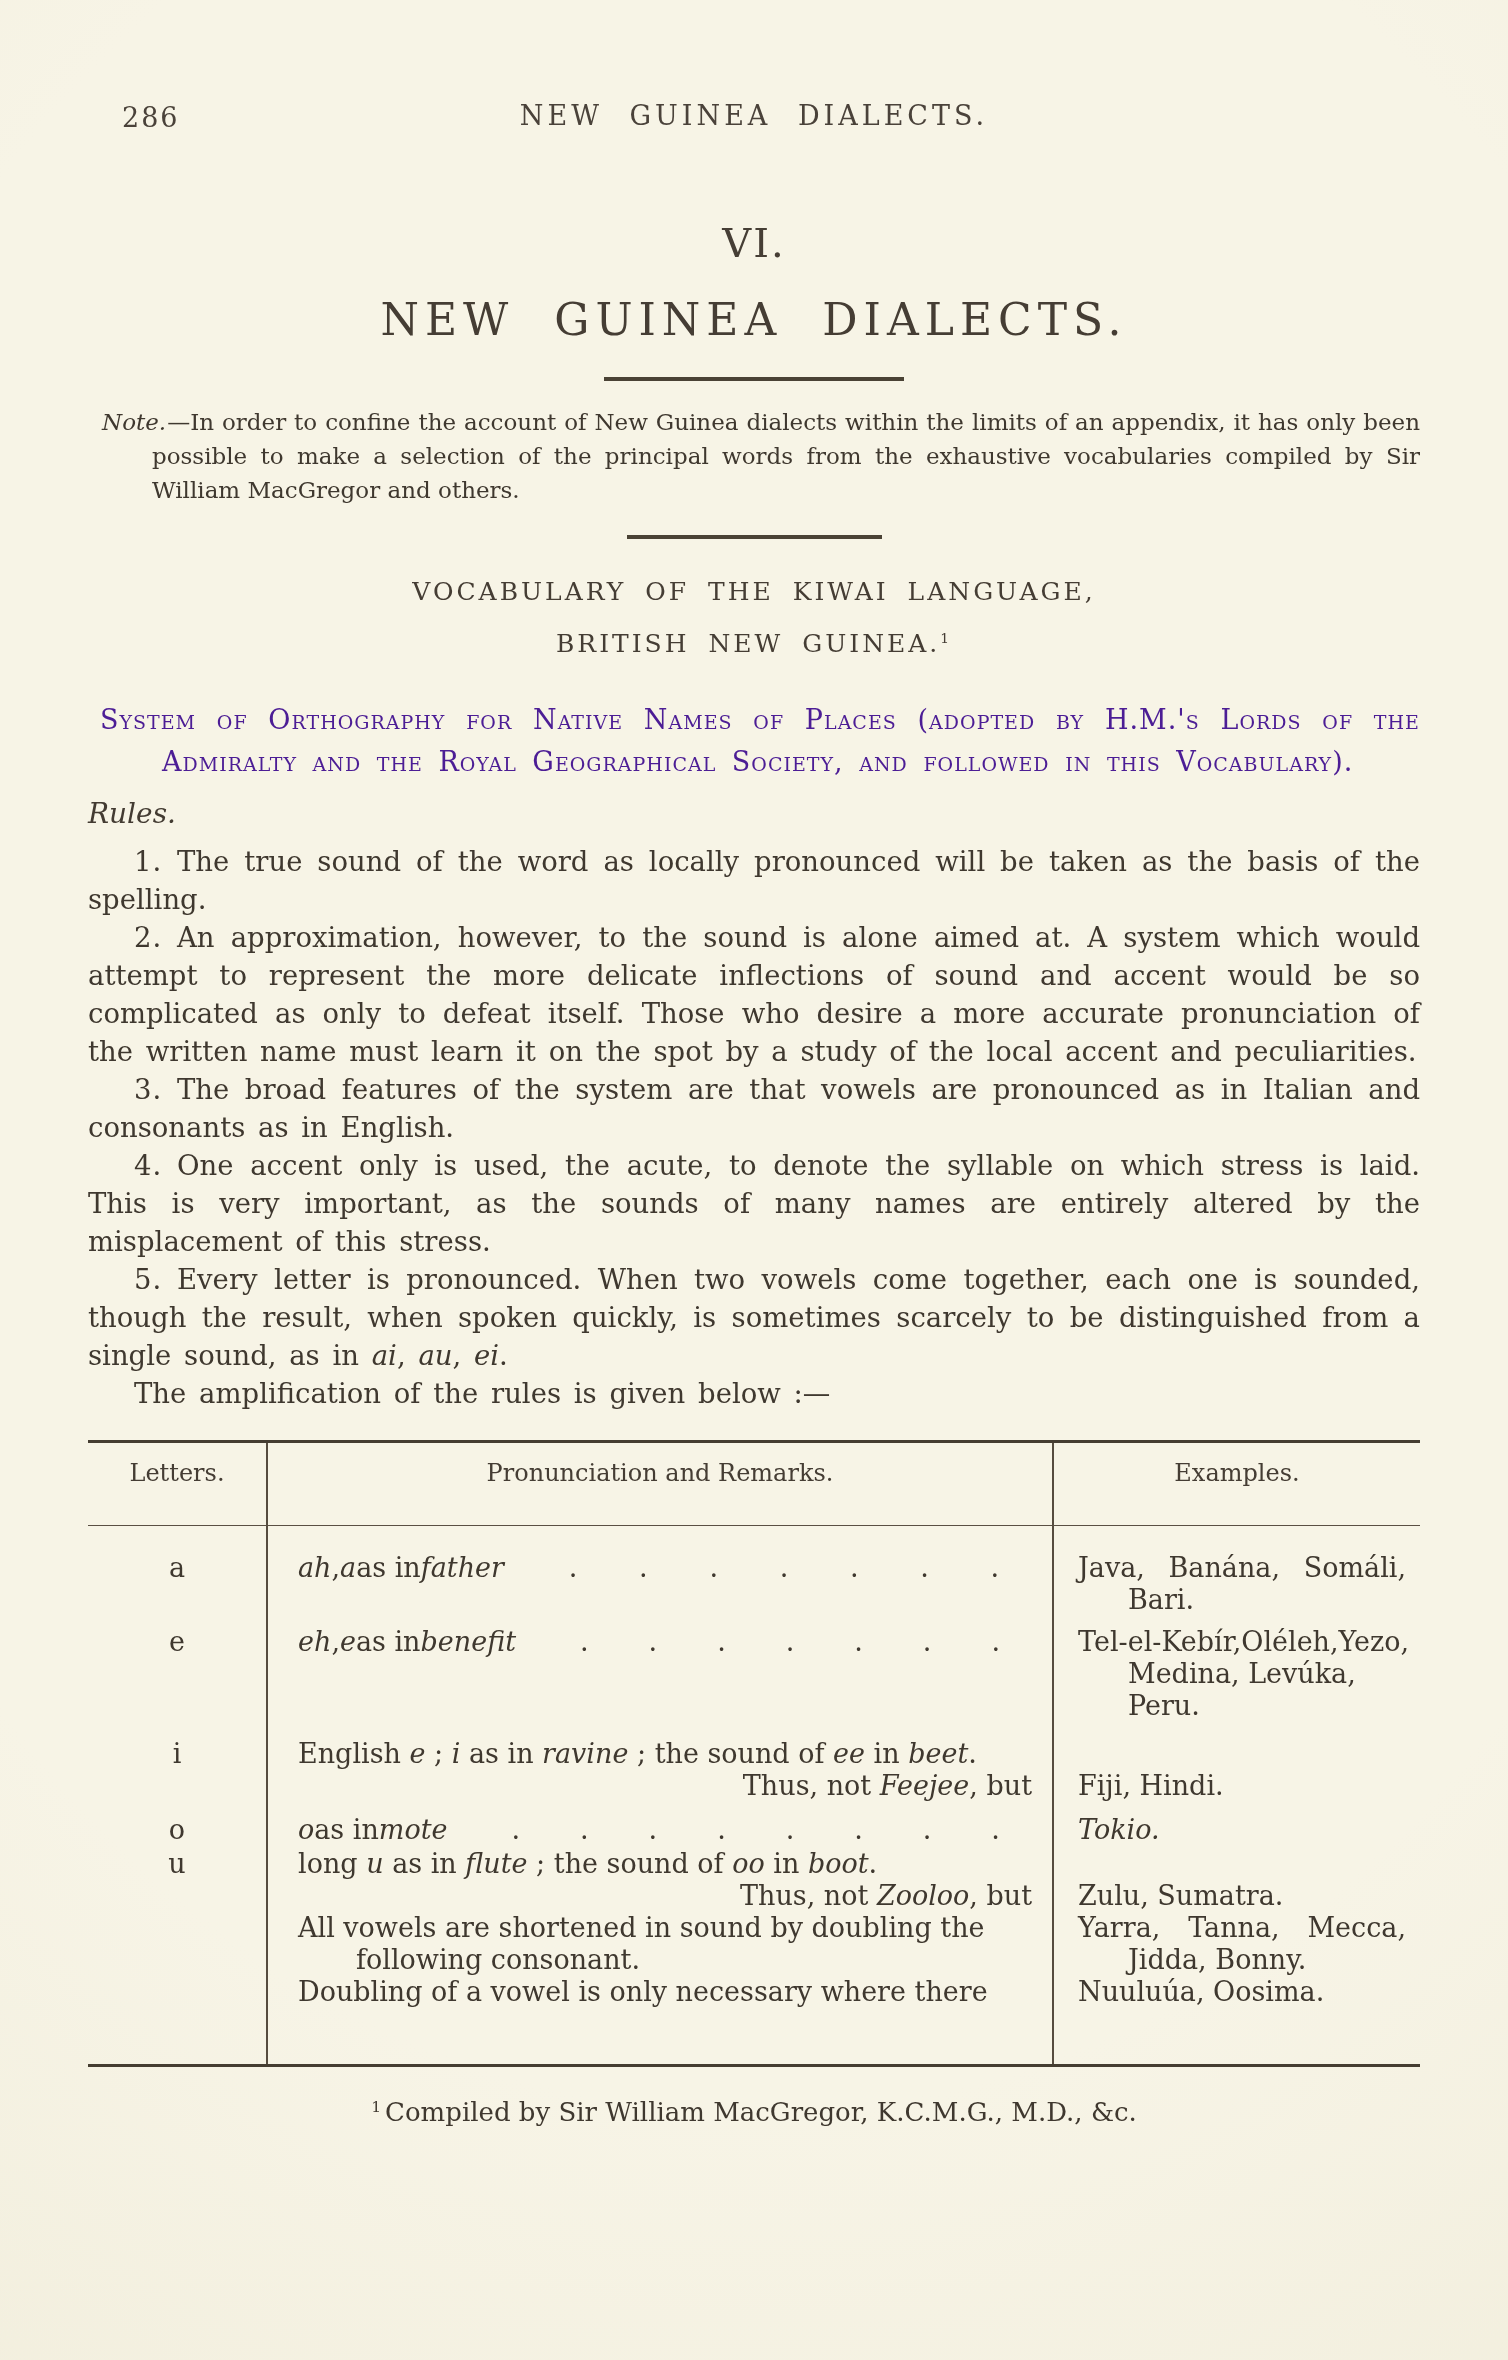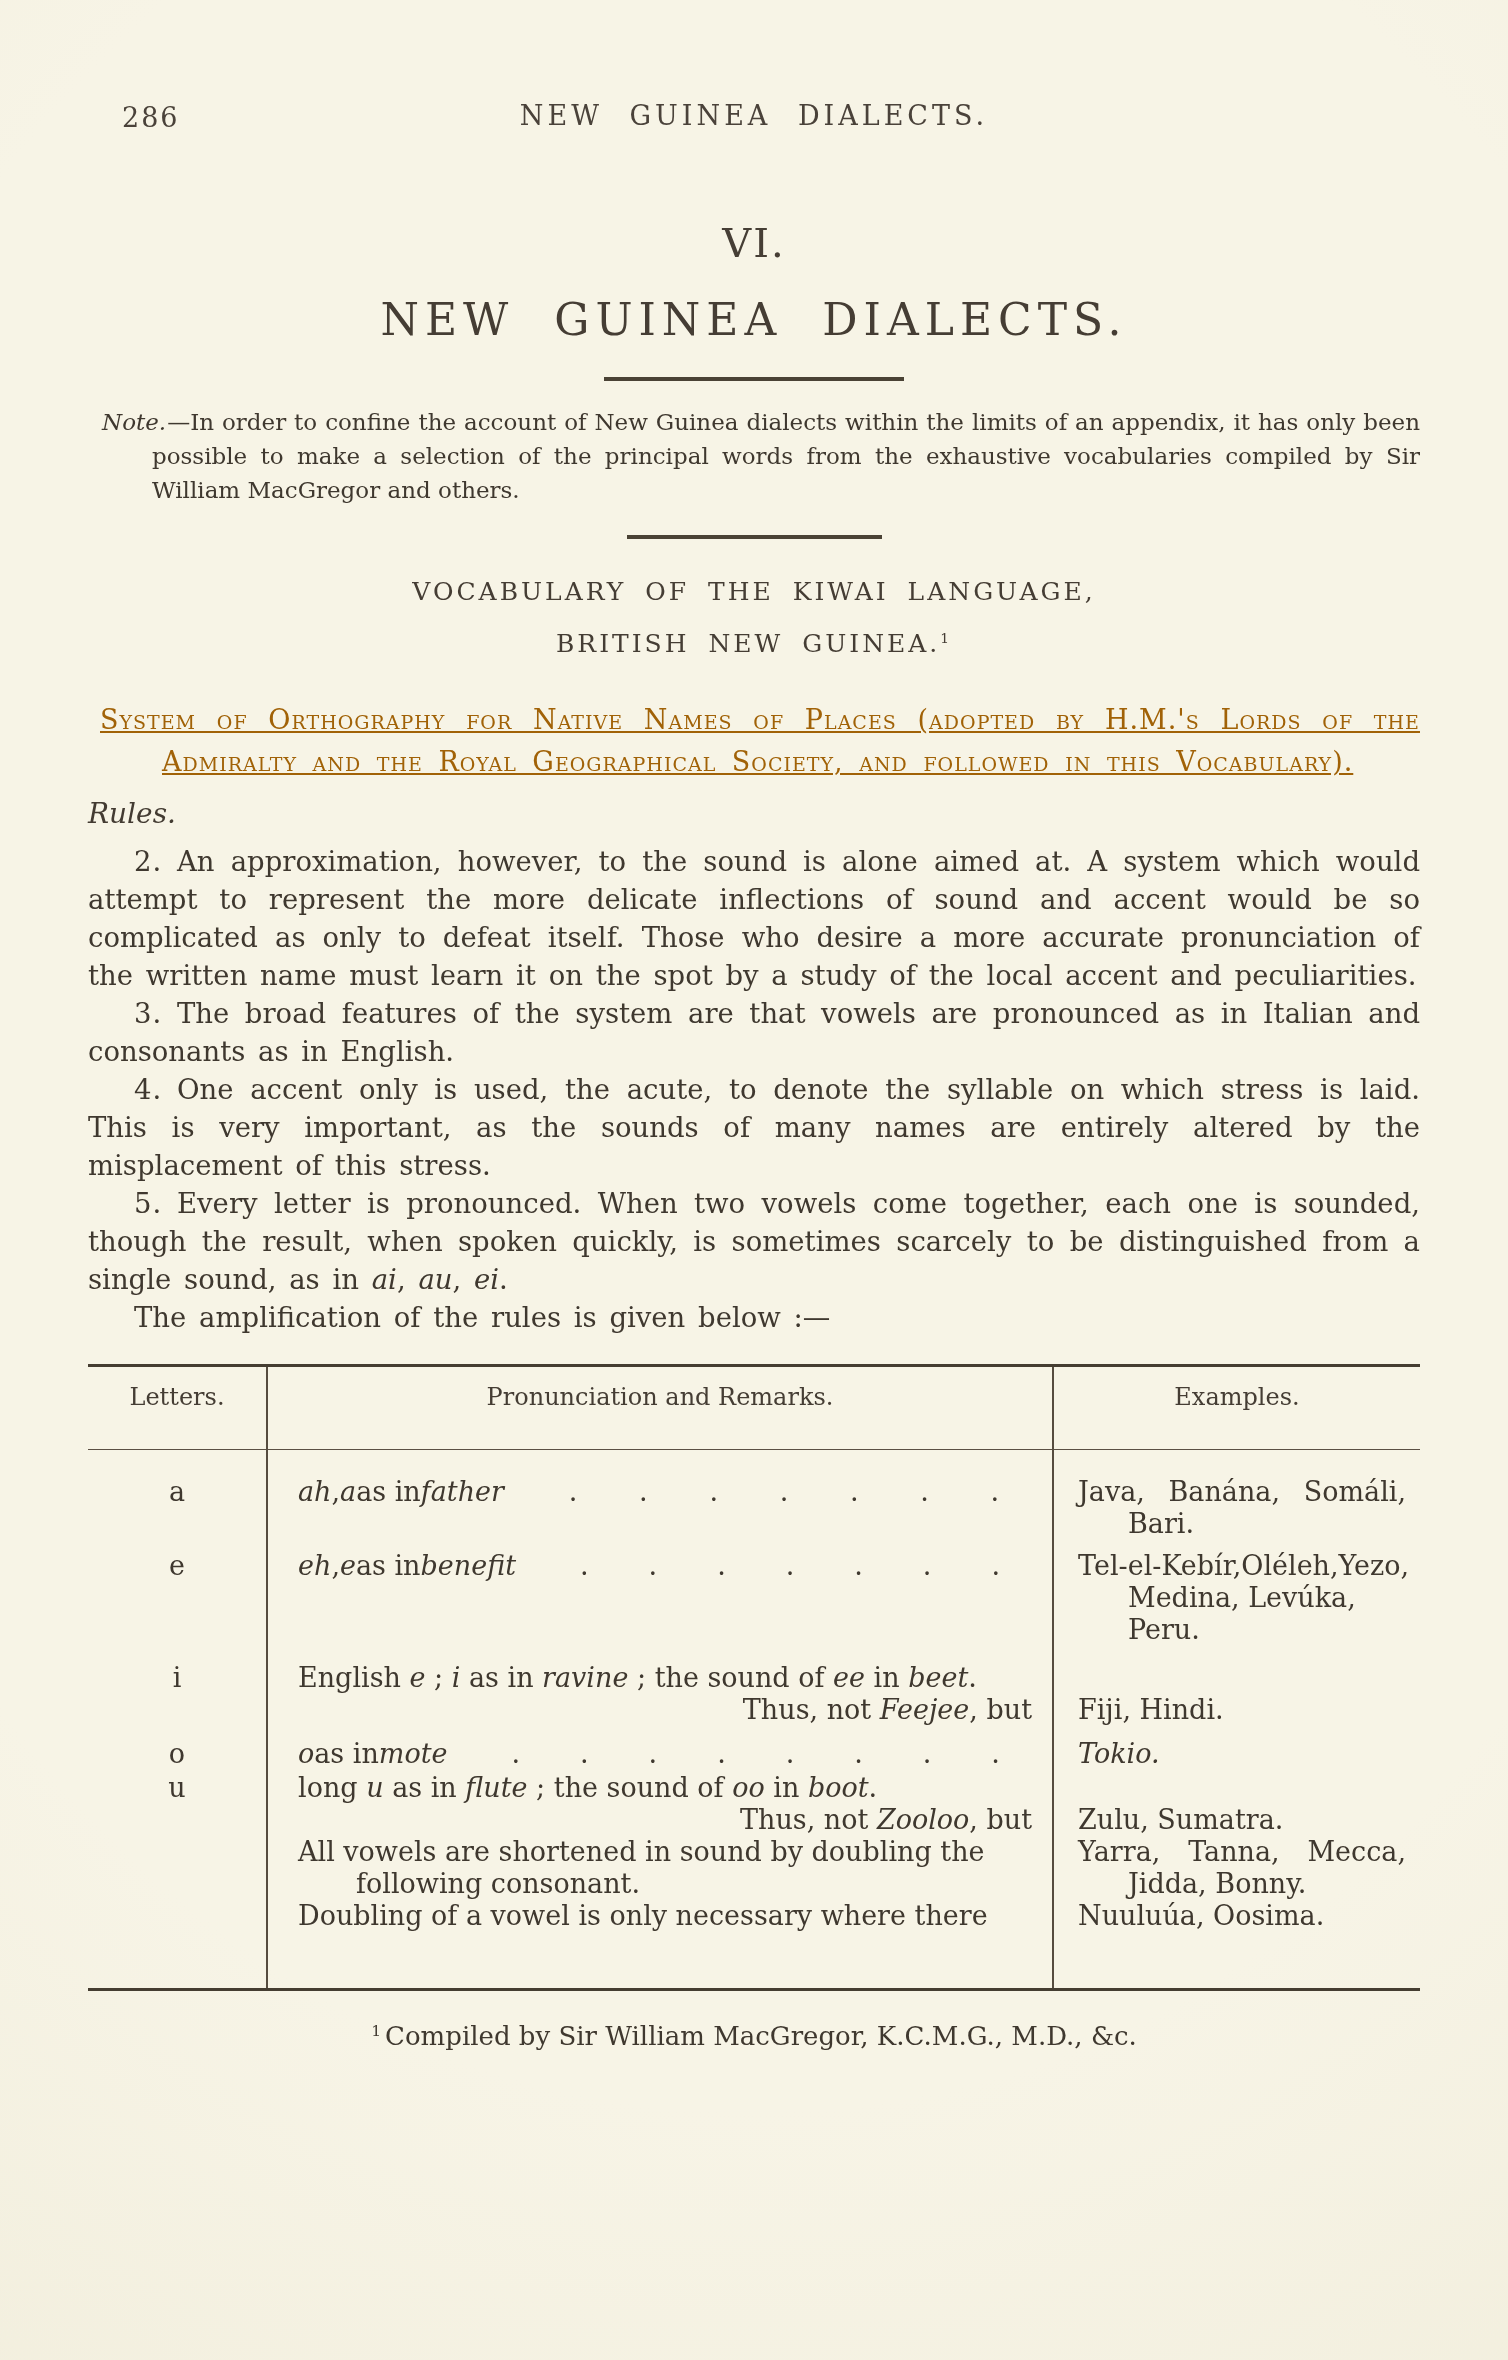--- a/index.html
+++ b/index.html
@@ -25,21 +25,21 @@
 
   .note{margin:24px 0 0;font-size:23px;line-height:34px;text-align:justify;
         padding-left:64px;text-indent:-50px;color:#3f382f;}
   .note i{padding-right:1px;}
 
   .vocab-heading{margin-top:30px;text-align:center;font-size:25px;letter-spacing:3px;word-spacing:8px;line-height:46px;color:#453d34;}
   .vocab-heading sup{font-size:0.55em;}
 
   .ortho{margin:32px 0 0;font-size:27px;line-height:42px;text-align:justify;
          font-variant:small-caps;letter-spacing:1px;word-spacing:6px;
-         padding-left:74px;text-indent:-62px;color:#a16207;text-decoration:underline;}
+         padding-left:74px;text-indent:-62px;color:#4c1d95;}
 
   .rules-title{margin-top:14px;text-align:left;font-size:28px;font-style:italic;color:#433b32;}
 
   .rules{margin-top:12px;}
   .rule{margin:0;font-size:27.5px;line-height:38px;text-align:justify;text-indent:46px;word-spacing:4px;}
   .rule-num{letter-spacing:1px;}
   .amplification{margin:0;font-size:27.5px;line-height:38px;text-indent:46px;word-spacing:4px;}
 
   
   .ortho-table{
@@ -93,20 +93,21 @@
   <div class="vocab-heading">
     <div>VOCABULARY OF THE KIWAI LANGUAGE,</div>
     <div><span>BRITISH NEW GUINEA.</span><sup>1</sup></div>
   </div>
 
   <p class="ortho">System of Orthography for Native Names of Places (adopted by H.M.'s Lords of the Admiralty and the Royal Geographical Society, and followed in this Vocabulary).</p>
 
   <div class="rules-title">Rules.</div>
 
   <div class="rules">
+      <p class="rule"><span class="rule-num">1. </span><span>The true sound of the word as locally pronounced will be taken as the basis of the spelling.</span></p>
       <p class="rule"><span class="rule-num">2. </span><span>An approximation, however, to the sound is alone aimed at.  A system which would attempt to represent the more delicate inflections of sound and accent would be so complicated as only to defeat itself.  Those who desire a more accurate pronunciation of the written name must learn it on the spot by a study of the local accent and peculiarities.</span></p>
       <p class="rule"><span class="rule-num">3. </span><span>The broad features of the system are that vowels are pronounced as in Italian and consonants as in English.</span></p>
       <p class="rule"><span class="rule-num">4. </span><span>One accent only is used, the acute, to denote the syllable on which stress is laid.  This is very important, as the sounds of many names are entirely altered by the misplacement of this stress.</span></p>
       <p class="rule"><span class="rule-num">5. </span><span>Every letter is pronounced.  When two vowels come together, each one is sounded, though the result, when spoken quickly, is sometimes scarcely to be distinguished from a single sound, as in </span><i>ai</i><span>, </span><i>au</i><span>, </span><i>ei</i><span>.</span></p>
     </div>
 
   <p class="amplification">The amplification of the rules is given below :—</p>
 
   <div class="ortho-table">
     <div class="hcell">Letters.</div>

